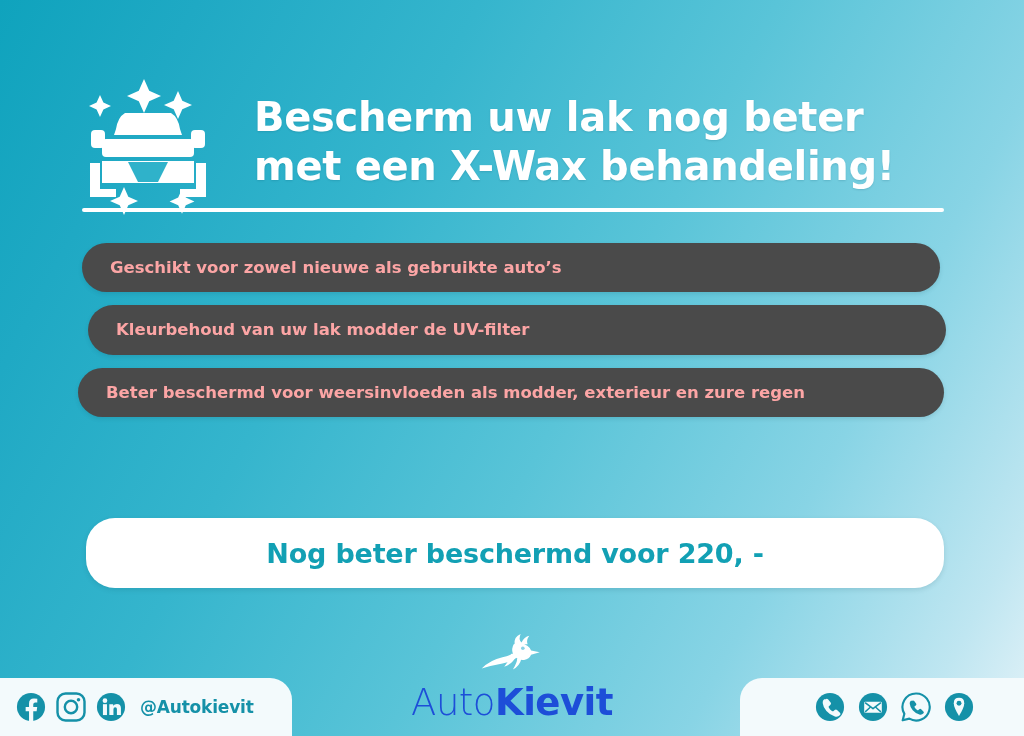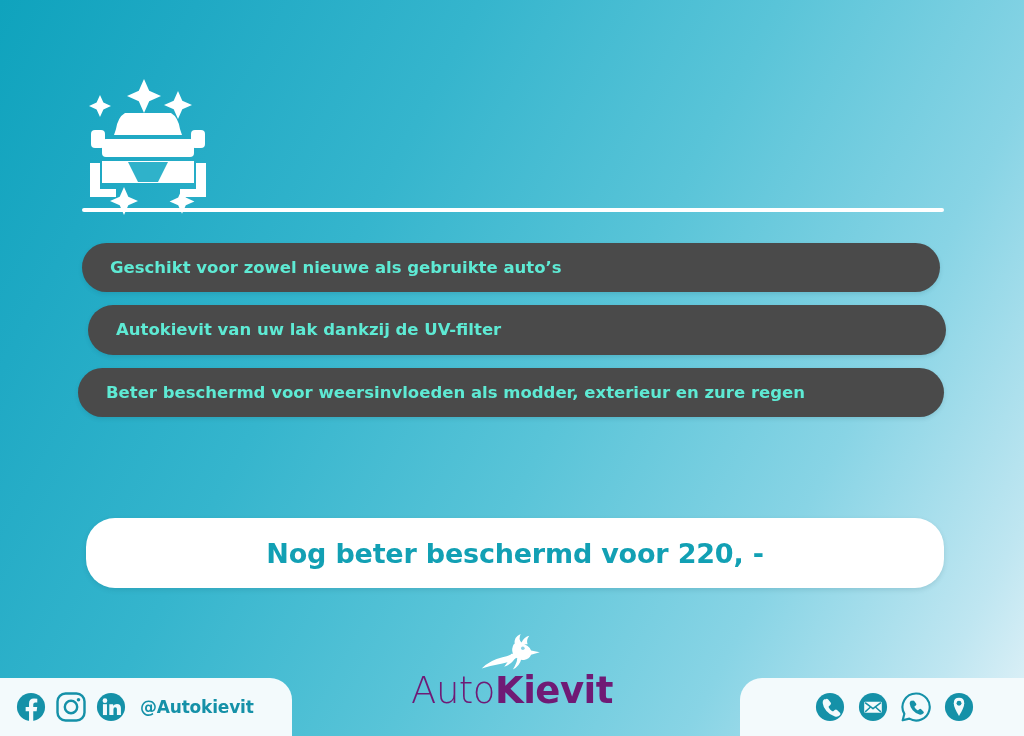--- a/index.html
+++ b/index.html
@@ -39,21 +39,21 @@
   .divider {
     position:absolute; left:82px; top:208px;
     width:862px; height:4px;
     background:#ffffff; border-radius:2px;
   }
 
   
   .pills { position:absolute; left:0; top:243px; width:1024px; }
   .pill {
     background:#4a4a4a;
-    color:#5eead4;
+    color:#fca5a5;
     border-radius:28px;
     font-size:16.5px;
     font-weight:bold;
     line-height:1.42;
     padding:13px 26px 13px 28px;
     margin-bottom:13px;
     box-shadow:0 2px 4px rgba(0,60,80,.13);
     min-height:45px;
     display:flex; align-items:center;
   }
@@ -79,21 +79,21 @@
   }
 
   
   .logo {
     position:absolute; left:0; top:632px;
     width:1024px;
     display:flex; flex-direction:column; align-items:center;
     pointer-events:none;
   }
   .logo-bird { width:78px; height:42px; display:block; margin-bottom:-2px; }
-  .logo-word { font-size:37px; color:#701a75; letter-spacing:-0.5px; line-height:1; }
+  .logo-word { font-size:37px; color:#1d4ed8; letter-spacing:-0.5px; line-height:1;margin-top:12px; }
   .logo-word .light { font-weight:300; }
   .logo-word .bold  { font-weight:bold; }
 
   
   .social-panel {
     position:absolute; left:0; top:678px;
     width:292px; height:58px;
     background:#f3fafc;
     border-top-right-radius:22px;
     display:flex; align-items:center; padding-left:16px; gap:10px;
@@ -137,30 +137,34 @@
       <path d="M24 94 h92 v22 H24 z"></path>
 
       <path d="M24 94 h92 v22 H24 z" fill="#ffffff"></path>
       <path d="M50 95 l10 20 h20 l10 -20 z" fill="#2fb2ca"></path>
 
       <path d="M12 96 h10 v26 h16 v8 H12 z"></path>
       <path d="M128 96 h-10 v26 h-16 v8 h26 z"></path>
     </svg>
   </div>
 
+  <div class="headline">
+    <span>Bescherm uw lak nog beter</span>
+    <span>met een X-Wax behandeling!</span>
+  </div>
 </div>
 
 <div class="divider"></div>
 
 <div class="pills">
   <div class="pill pill-0">
     <span>Geschikt voor zowel nieuwe als gebruikte auto’s</span>
   </div>
   <div class="pill pill-1">
-    <span>Autokievit van uw lak dankzij de UV-filter</span>
+    <span>Kleurbehoud van uw lak modder de UV-filter</span>
   </div>
   <div class="pill pill-3">
     <span>Beter beschermd voor weersinvloeden als modder, exterieur en zure regen</span>
   </div>
 </div>
 
 <div class="cta">
   <span class="cta-text">Nog beter beschermd voor 220, -</span>
 </div>
 

